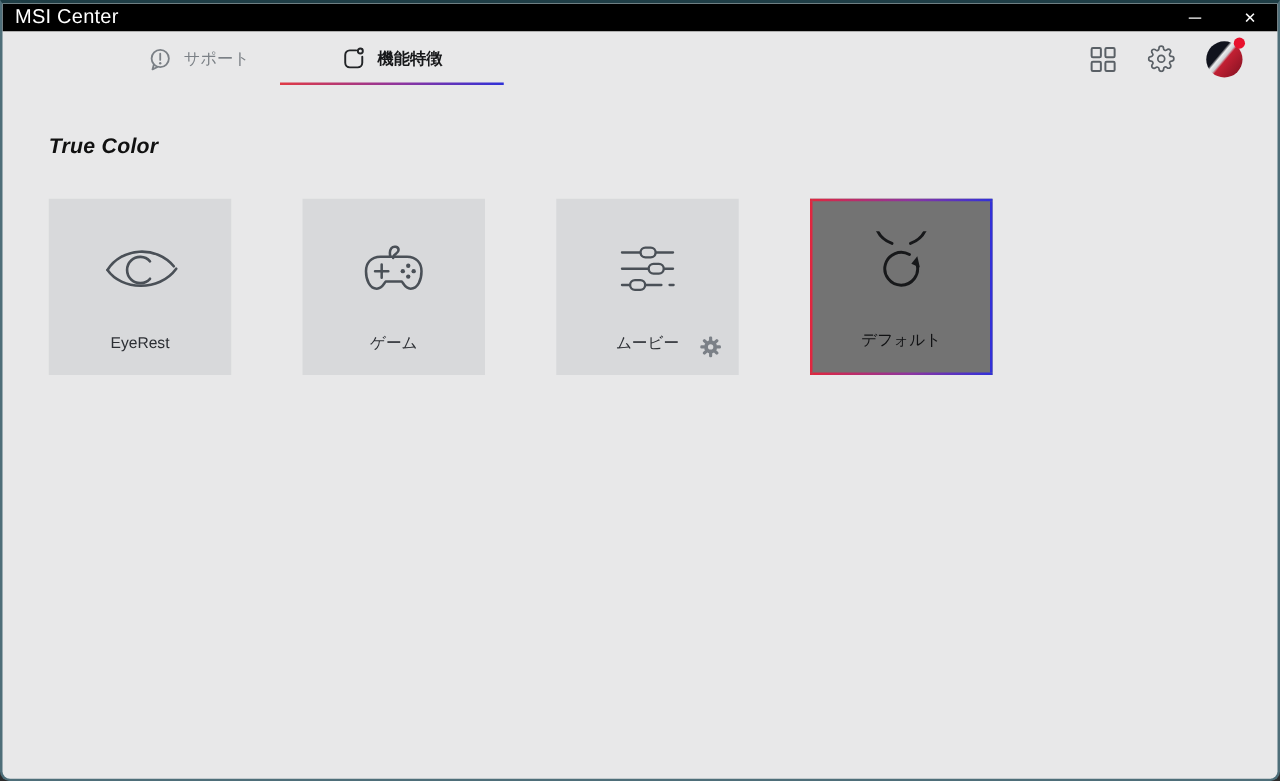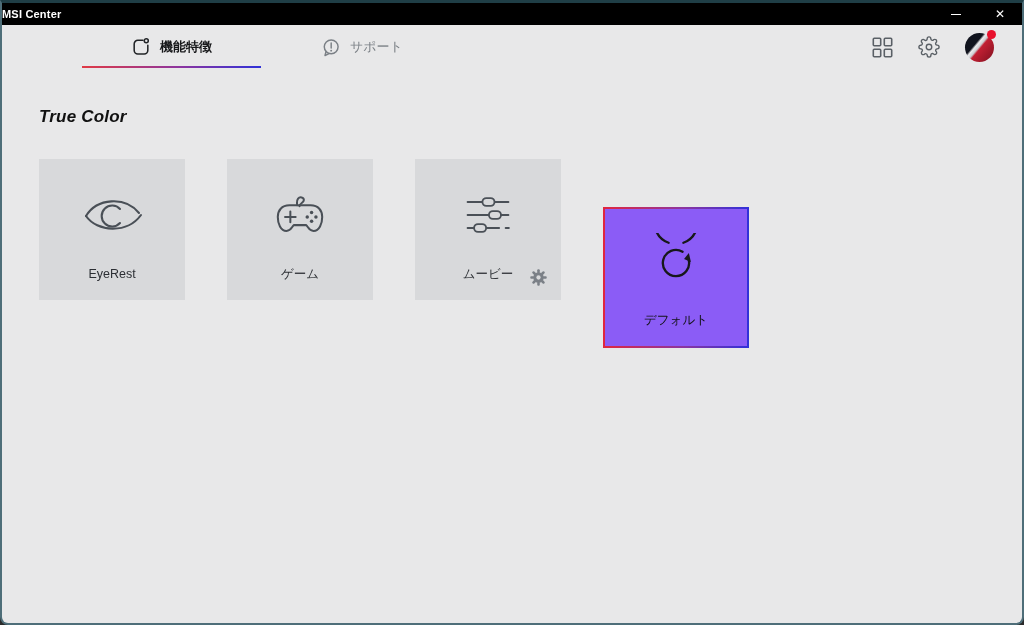--- a/index.html
+++ b/index.html
@@ -9,21 +9,21 @@
     background:#e8e8e9;
     border:2px solid #4e6e79;
     border-top:3px solid #1f3e46;
     border-radius:0 0 8px 8px;
     overflow:hidden;
     display:flex;flex-direction:column;
     font-family:"Liberation Sans","DejaVu Sans",sans-serif;
   }
   
   .titlebar{height:22px;background:#000;color:#fff;display:flex;align-items:center;flex:0 0 22px;}
-  .titlebar .title{font-size:11px;letter-spacing:.2px;font-weight:bold;}
+  .titlebar .title{font-size:16px;padding-left:10px;letter-spacing:.2px;}
   .tb-spacer{flex:1;}
   .tb-btn{width:44px;height:22px;display:flex;align-items:center;justify-content:center;background:transparent;border:none;color:#fff;cursor:pointer;padding:0;}
   .min-bar{width:10px;height:1px;background:#fff;display:block;}
   .close-glyph{font-size:12px;line-height:1;}
   
   .header{position:relative;height:44px;flex:0 0 44px;display:flex;align-items:stretch;}
   .tabs{display:flex;margin-left:56px;}
   .tab{display:flex;align-items:center;gap:9px;font-size:13px;color:#7b8086;position:relative;cursor:pointer;}
   .tab svg{flex:0 0 auto;}
   .tab.t2{margin-left:24px;padding:0 49px;}
@@ -32,25 +32,25 @@
   .tab.active::after{content:"";position:absolute;left:0;right:0;bottom:1px;height:2px;
     background:linear-gradient(90deg,#e03a45 0%,#8c35a0 55%,#2f31d8 100%);}
   .header-actions{position:absolute;right:28px;top:0;height:44px;display:flex;align-items:center;gap:25px;}
   .icon-btn{background:none;border:none;padding:0;cursor:pointer;display:flex;align-items:center;}
   .avatar{width:29px;height:29px;border-radius:50%;position:relative;cursor:pointer;
     background:linear-gradient(130deg,#10131d 0%,#10131d 36%,#ededee 41%,#cdd0d4 48%,#c22033 53%,#7e1020 100%);}
   .avatar .dot{position:absolute;top:-3px;right:-2px;width:9px;height:9px;border-radius:50%;background:#e8112d;}
   
   .section-title{margin:38px 0 0 37px;font-size:17px;font-weight:bold;color:#111;letter-spacing:.2px;font-style:italic;}
   
-  .cards{display:flex;gap:42px;padding-left:37px;margin-top:32px;}
+  .cards{display:flex;gap:57px;padding-left:37px;margin-top:32px;}
   .card{width:146px;height:141px;background:#d8d9db;display:flex;flex-direction:column;align-items:center;position:relative;cursor:pointer;flex:0 0 146px;}
   .card .icon-wrap{flex:1;display:flex;align-items:center;justify-content:center;width:100%;padding-top:4px;}
   .card .label{font-size:12.5px;color:#2c2f34;margin-bottom:20px;line-height:1;}
-  .card.selected{background:#8b5cf6;border:2px solid;border-image:linear-gradient(90deg,#e0263f 0%,#8c35a0 55%,#3231d9 100%) 1;margin-top:48px;}
+  .card.selected{background:#737373;border:2px solid;border-image:linear-gradient(90deg,#e0263f 0%,#8c35a0 55%,#3231d9 100%) 1;}
   .card.selected .label{color:#101113;}
   .card-gear{position:absolute;right:13px;bottom:13px;width:19px;height:19px;}
   svg{display:block;}
 </style>
 </head>
 <body>
 
 <div class="window">
 
   <div class="titlebar">
@@ -61,36 +61,36 @@
     </button>
     <button class="tb-btn">
       <span class="close-glyph">✕</span>
     </button>
   </div>
 
   <div class="header">
     <nav class="tabs">
 
 
-      <div class="tab t2 active">
-        <svg width="20" height="20" viewBox="0 0 22 22" fill="none" stroke="#222427" stroke-width="1.7" stroke-linecap="round">
-          <path d="M13.2 3.6 H7.5 A4 4 0 0 0 3.5 7.6 v7 a4 4 0 0 0 4 4 h7 a4 4 0 0 0 4 -4 V9.2"></path>
-          <circle cx="16.8" cy="4.2" r="2.2"></circle>
-        </svg>
-        <span>機能特徴</span>
-      </div>
-
       <div class="tab t3">
         <svg width="20" height="20" viewBox="0 0 22 22" fill="none" stroke="#7b8086" stroke-width="1.6" stroke-linecap="round" stroke-linejoin="round">
           <circle cx="11.2" cy="10.8" r="7.6"></circle>
           <path d="M5.6 16 L4.4 20.4 L8.8 18.3"></path>
           <path d="M11.2 6.6 V12"></path>
           <circle cx="11.2" cy="15" r="1.05" fill="#7b8086" stroke="none"></circle>
         </svg>
         <span>サポート</span>
+      </div>
+
+      <div class="tab t2 active">
+        <svg width="20" height="20" viewBox="0 0 22 22" fill="none" stroke="#222427" stroke-width="1.7" stroke-linecap="round">
+          <path d="M13.2 3.6 H7.5 A4 4 0 0 0 3.5 7.6 v7 a4 4 0 0 0 4 4 h7 a4 4 0 0 0 4 -4 V9.2"></path>
+          <circle cx="16.8" cy="4.2" r="2.2"></circle>
+        </svg>
+        <span>機能特徴</span>
       </div>
     </nav>
 
     <div class="header-actions">
       <button class="icon-btn">
         <svg width="21" height="21" viewBox="0 0 21 21" fill="none" stroke="#5a6066" stroke-width="1.6">
           <rect x="1.3" y="1.3" width="7.4" height="7.4" rx="1"></rect>
           <rect x="12.3" y="1.3" width="7.4" height="7.4" rx="1"></rect>
           <rect x="1.3" y="12.3" width="7.4" height="7.4" rx="1"></rect>
           <rect x="12.3" y="12.3" width="7.4" height="7.4" rx="1"></rect>

